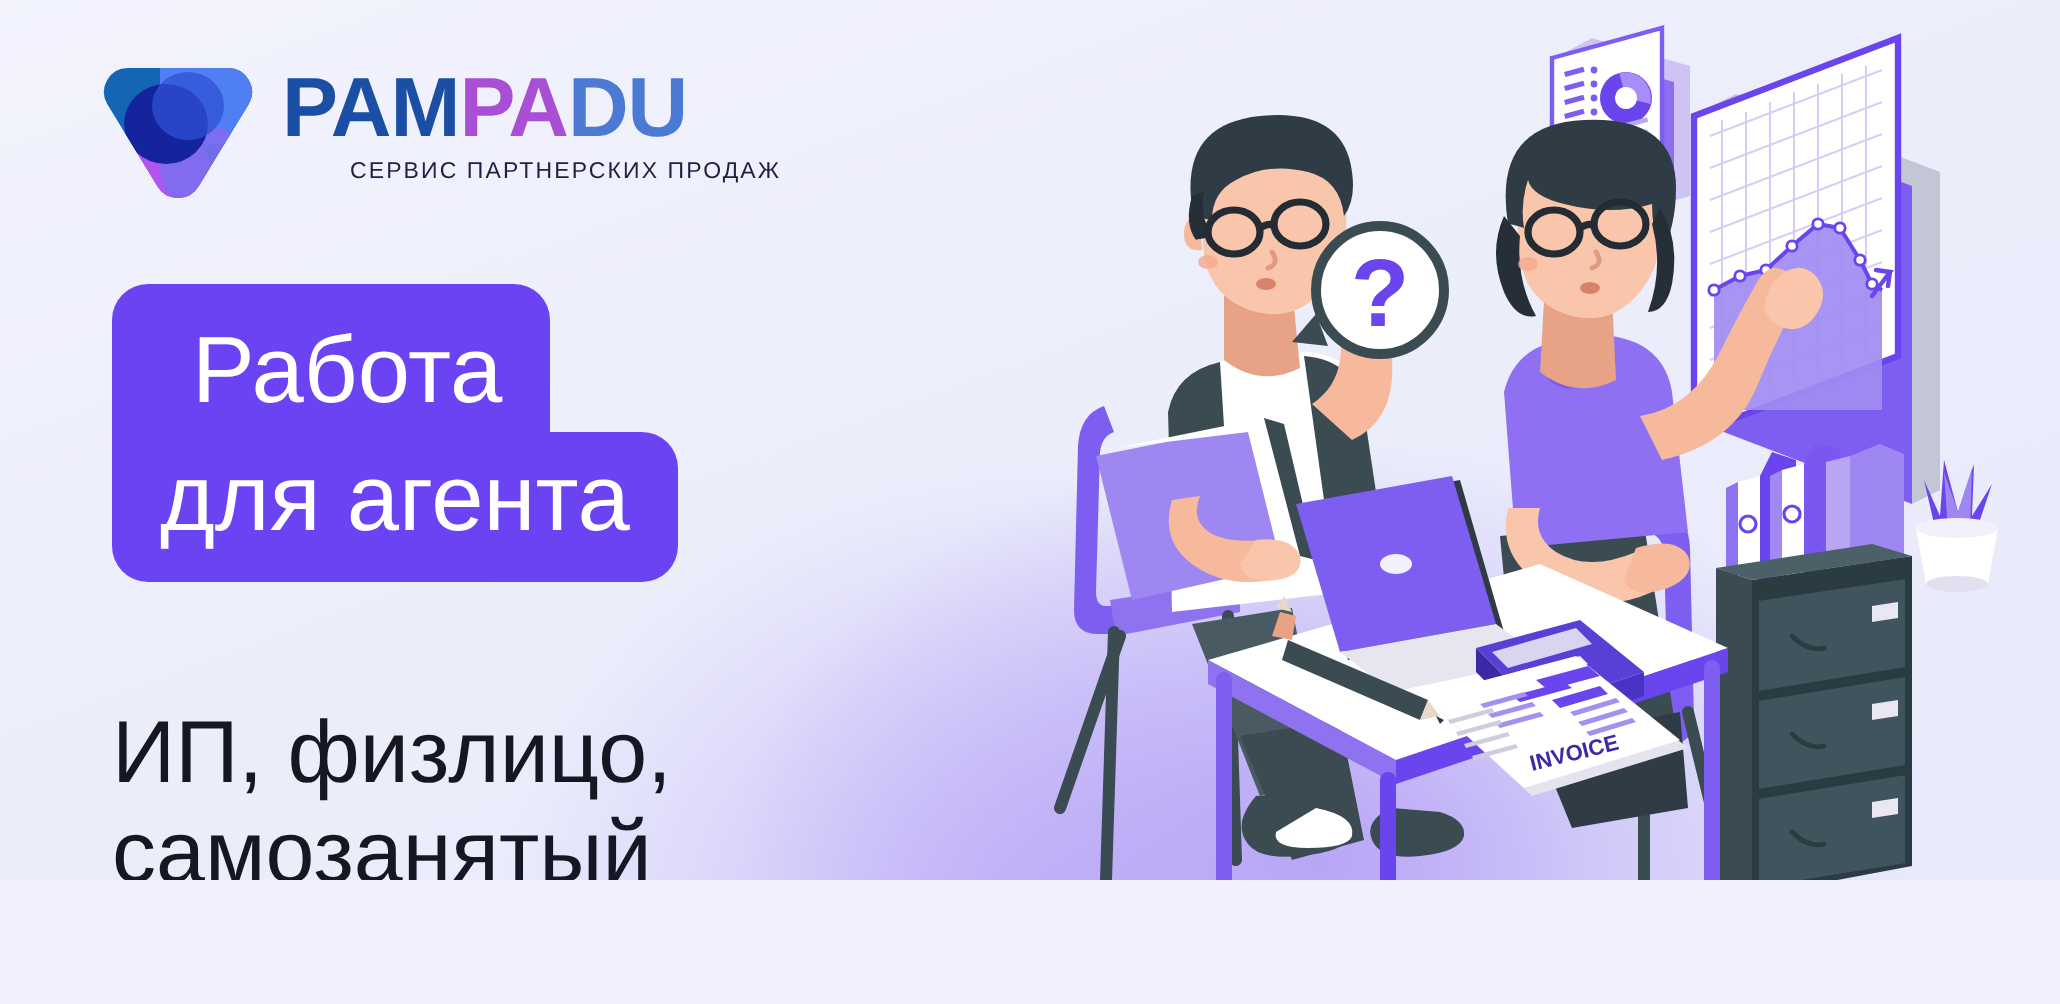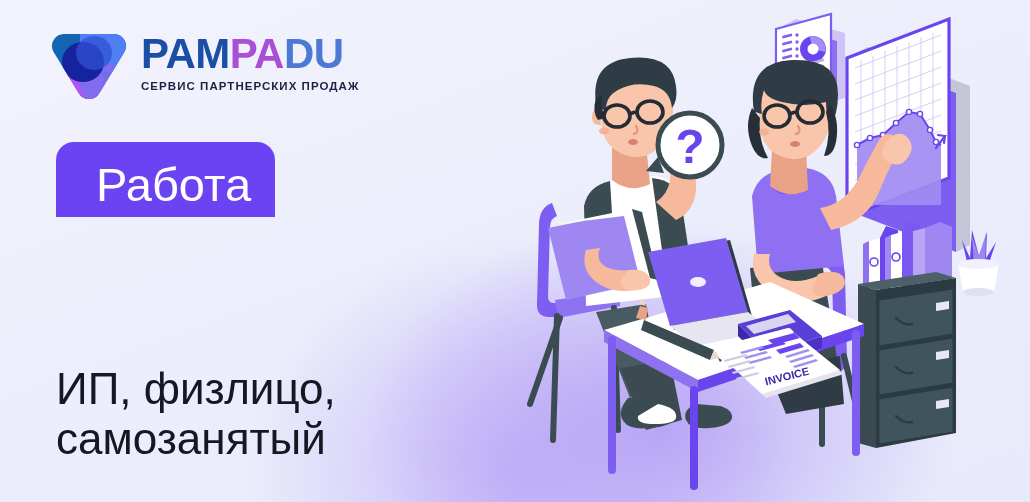--- a/index.html
+++ b/index.html
@@ -3,38 +3,38 @@
 <meta charset="utf-8">
 <style>
   * { margin:0; padding:0; box-sizing:border-box; }
   html,body { width:1030px; height:502px; overflow:hidden; }
   body {
     font-family:"Liberation Sans", sans-serif;
     background:#eff0fb;
   }
   #banner {
     position:relative;
-    width:1030px; height:502px;
+    width:1030px; height:440px;
     overflow:hidden;
     background:
       radial-gradient(ellipse 420px 300px at 660px 430px, rgba(178,158,245,0.85) 0%, rgba(178,158,245,0.0) 70%),
       radial-gradient(ellipse 380px 330px at 520px 470px, rgba(186,166,248,0.75) 0%, rgba(186,166,248,0) 72%),
       linear-gradient(160deg,#f2f3fd 0%,#eceefb 45%,#e8eafb 100%);
   }
 
   
   .logo-wrap { position:absolute; left:50px; top:22px; display:flex; align-items:center; gap:13px; }
   .logo-mark { position:relative; width:78px; height:78px; }
   .logo-mark svg { display:block; width:78px; height:78px; }
   .logo-text { padding-top:2px; }
   .logo-word { font-size:42px; font-weight:bold; letter-spacing:-0.5px; line-height:1; white-space:nowrap; }
   .lw1 { color:#1b4fa6; }
   .lw2 { color:#a94fd6; }
   .lw3 { color:#4b79d4; }
-  .logo-sub { margin-top:5px; font-size:11.5px; font-weight:bold; letter-spacing:1.05px; color:#1b2340; white-space:nowrap; }
+  .logo-sub { margin-top:5px; font-size:11.5px; font-weight:normal; letter-spacing:1.05px; color:#1b2340; white-space:nowrap;margin-left:34px; }
 
   
   .headline { position:absolute; left:56px; top:142px; }
   .hl-line {
     display:block;
     background:#6b43f2;
     color:#fff;
     font-size:47px;
     line-height:1;
     font-weight:400;
@@ -46,21 +46,20 @@
   .hl-3 { border-radius:0 18px 18px 18px; padding:9px 24px 19px 24px; margin-top:-1px; }
 
   
   .subtitle {
     position:absolute; left:56px; top:352px;
     color:#141822;
     font-size:44px;
     line-height:1.13;
     font-weight:400;
     white-space:pre-line;
-    margin-top:12px;
   }
 
   
   #art { position:absolute; left:500px; top:0; width:530px; height:502px; }
   #art svg { display:block; width:530px; height:502px; }
 </style>
 </head>
 <body>
 
 <div id="banner">
@@ -84,20 +83,21 @@
       </svg>
     </div>
     <div class="logo-text">
       <div class="logo-word"><span class="lw1">PAM</span><span class="lw2">PA</span><span class="lw3">DU</span></div>
       <div class="logo-sub">СЕРВИС ПАРТНЕРСКИХ ПРОДАЖ</div>
     </div>
   </div>
 
   <div class="headline">
     <span class="hl-line hl-1">Работа</span>
+    <span class="hl-line hl-3">для агента</span>
   </div>
 
   <div class="subtitle">ИП, физлицо,
 самозанятый</div>
 
   <div id="art">
   <svg viewBox="0 0 530 502" xmlns="http://www.w3.org/2000/svg">
 
     <g>
       <path d="M283 26 L296 19 L345 33 L345 98 L296 112 L283 105 Z" fill="#cfc3f5"></path>

